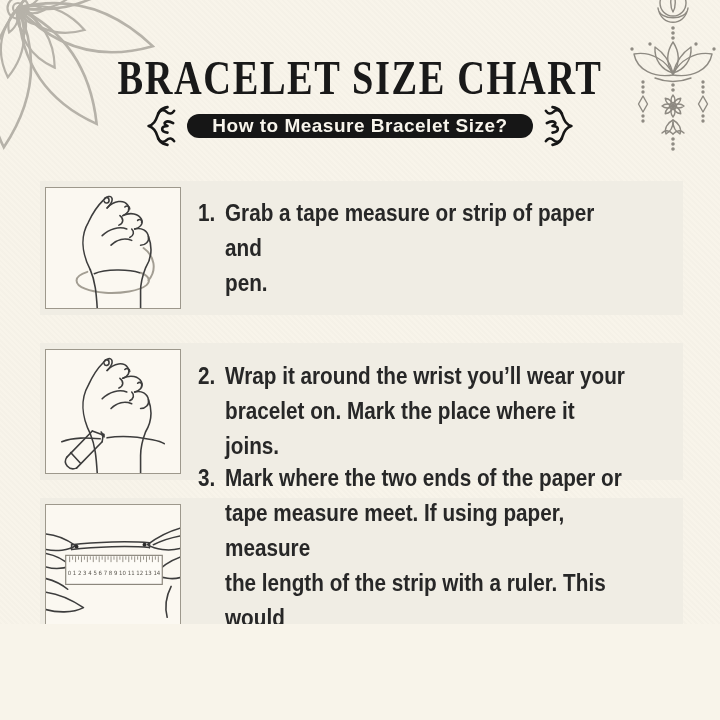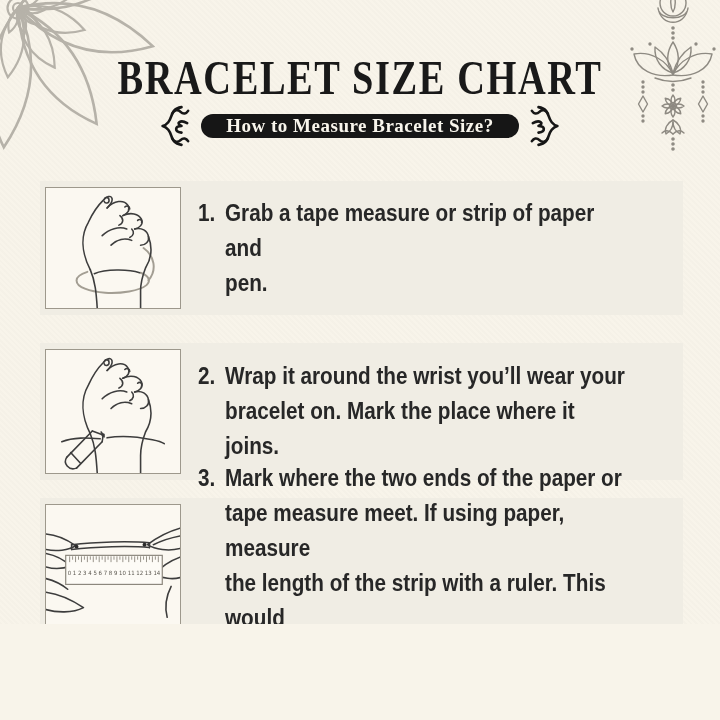--- a/index.html
+++ b/index.html
@@ -29,21 +29,21 @@
   }
   .badge-row{
     position:absolute;top:104px;left:0;right:0;height:44px;
     display:flex;justify-content:center;align-items:center;gap:11px;
   }
   .orn{width:34px;height:44px;}
   .orn.flip{transform:scaleX(-1);}
   .badge{
     background:var(--badge-bg,#161616);
     color:var(--badge-text,#f8f5ec);
-    font-family:Liberation Serif, serif;
+    font-family:Liberation Sans, sans-serif;
     font-weight:700;font-size:19px;letter-spacing:.5px;
     padding:1px 25px;border-radius:20px;white-space:nowrap;
   }
   
   .card{
     position:absolute;left:40px;width:643px;
     background:var(--card-bg,#f0ede4);
     display:flex;align-items:center;
     padding-left:158px;box-sizing:border-box;
   }

